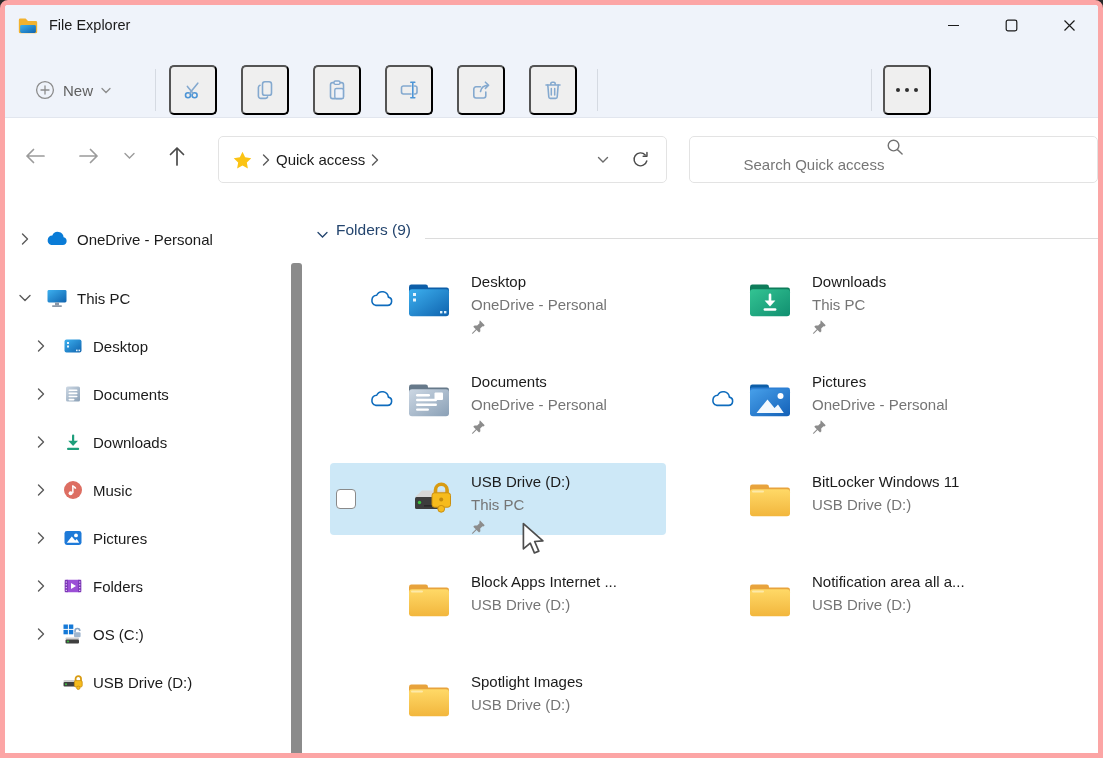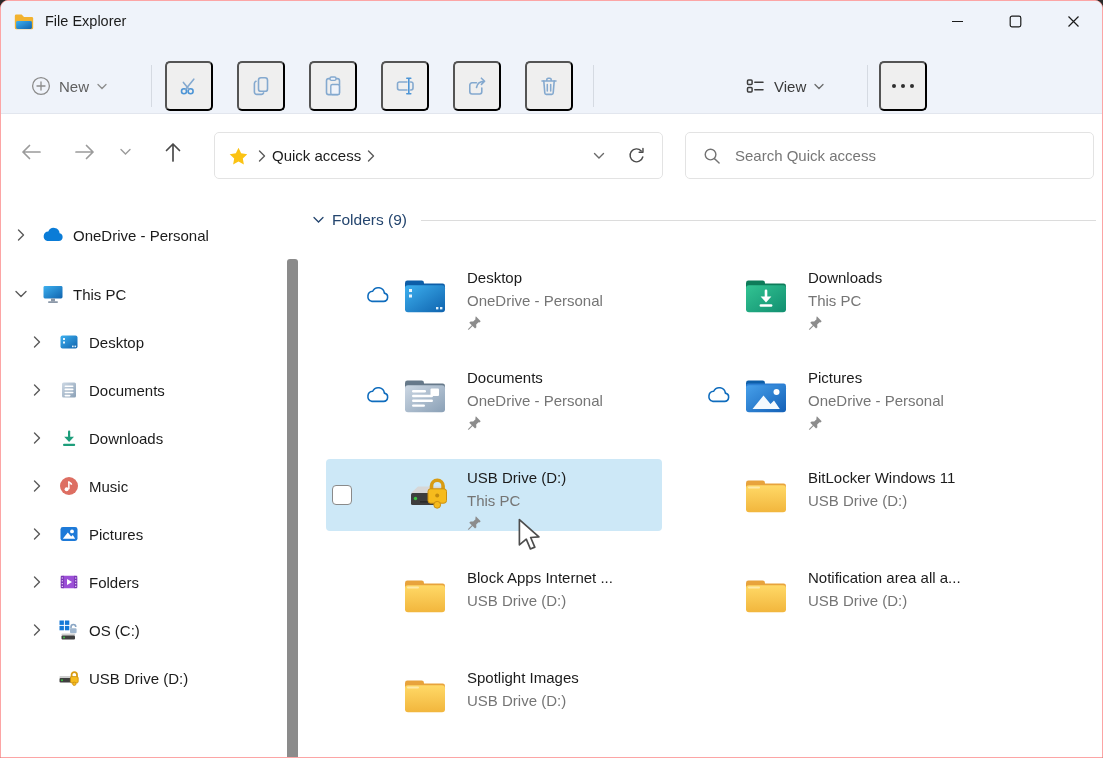--- a/index.html
+++ b/index.html
@@ -1,20 +1,20 @@
 <!DOCTYPE html>
 <html><head>
 <meta charset="utf-8">
 <style>
   * { margin:0; padding:0; box-sizing:border-box; }
   html,body { background:#2a2a2a; }
   .window {
     position:relative; width:1103px; height:758px;
     background:#ffffff; overflow:hidden;
-    border:1px solid #fca5a5; border-radius:8px 8px 0 0;
+    border:5px solid #fca5a5; border-radius:8px 8px 0 0;
     font-family:"Liberation Sans","DejaVu Sans",sans-serif;
     color:#1b1b1b; font-size:15px;
   }
   
   .band { position:absolute; left:0; top:0; width:100%; height:113px; background:#eff3fa; border-bottom:1px solid #e2e6ee; }
   .titlebar { position:absolute; left:0; top:0; width:100%; height:40px; display:flex; align-items:center; }
   .app-icon { width:22px; height:22px; margin-left:12px; }
   .app-title { margin-left:10px; font-size:14.5px; color:#1b1b1b; }
   .win-controls { position:absolute; right:0; top:0; height:40px; display:flex; }
   .win-btn { width:58px; height:40px; display:flex; align-items:center; justify-content:center; background:transparent; border:none; cursor:default; }
@@ -29,39 +29,39 @@
   .dots { display:flex; gap:5px; }
   .dots i { width:4px; height:4px; border-radius:50%; background:#2f2f2f; }
   
   .navrow { position:absolute; left:0; top:114px; width:100%; height:76px; background:#fff; }
   .nav-btn { position:absolute; top:14px; width:44px; height:46px; display:flex; align-items:center; justify-content:center; background:transparent; border:none; }
   .addr-box, .search-box {
     position:absolute; top:17px; height:47px; background:#fff;
     border:1px solid #e3e3e3; border-radius:5px; display:flex; align-items:center;
   }
   .addr-box { left:213px; width:449px;text-align:center; }
-  .search-box { left:684px; width:409px; }
+  .search-box { left:684px; width:409px;flex-direction:column; }
   .crumb-label { font-size:15px; color:#1b1b1b; margin:0 6px; }
   .addr-right { margin-left:auto; display:flex; align-items:center; gap:22px; padding-right:16px; }
   .search-input { border:none; outline:none; font-family:inherit; font-size:15px; color:#1b1b1b; width:300px; background:transparent; }
   .search-input::placeholder { color:#767676; }
   
   .sidebar { position:absolute; left:0; top:190px; width:300px; height:568px; padding-top:20px; overflow:hidden; }
   .side-item { position:relative; height:48px; display:flex; align-items:center; border-radius:5px; }
   .side-gap { height:11px; }
   .side-item .chev { position:absolute; left:12px; width:16px; display:flex; justify-content:center; }
   .side-item.lvl2 .chev { left:28px; }
   .side-item .s-icon { position:absolute; left:40px; width:24px; height:24px; display:flex; align-items:center; justify-content:center; }
   .side-item.lvl2 .s-icon { left:56px; }
   .side-item .s-label { position:absolute; left:72px; white-space:nowrap; }
   .side-item.lvl2 .s-label { left:88px; }
   .scroll-thumb { position:absolute; left:286px; top:258px; width:11px; height:500px; background:#8b8b8b; border-radius:3px; }
   
   .main { position:absolute; left:300px; top:190px; width:803px; height:568px; background:#fff; }
-  .group-header { position:absolute; left:12px; top:14px; right:8px; height:30px; display:flex; align-items:center; }
+  .group-header { position:absolute; left:12px; top:14px; right:8px; height:30px; display:flex; align-items:flex-end; }
   .group-label { margin-left:8px; font-size:15.5px; color:#24456e; white-space:nowrap; }
   .group-rule { flex:1; height:1px; background:#dcdcdc; margin-left:14px; }
   .tile-grid { position:absolute; left:25px; top:68px; display:grid; grid-template-columns:336px 336px; grid-auto-rows:72px; column-gap:5px; row-gap:28px; }
   .tile { display:flex; align-items:stretch; border-radius:4px; position:relative; }
   .tile.selected { background:#cde8f7; }
   .slot-check { width:32px; display:flex; align-items:center; justify-content:center; }
   .slot-cloud { width:38px; display:flex; align-items:center; justify-content:center; }
   .checkbox { width:20px; height:20px; background:#fff; border:1px solid #8a8a8a; border-radius:4px; }
   .tile-icon { width:48px; height:48px; align-self:center; margin-left:5px; flex:0 0 48px; }
   .tile-text { margin-left:18px; padding-top:8px; display:flex; flex-direction:column; }
@@ -314,32 +314,20 @@
     <button class="tb-item tb-btn" style="left:524px;">
       <svg width="24" height="24" viewBox="0 0 24 24">
         <path d="M5 7 h14 M9.8 7 v-1.3 q0-1.4 1.4-1.4 h1.6 q1.4 0 1.4 1.4 V7" fill="none" stroke="#84a9cf" stroke-width="1.6" stroke-linecap="round"></path>
         <path d="M6.8 7 l1 12 q.1 1.4 1.5 1.4 h5.4 q1.4 0 1.5-1.4 l1-12" fill="none" stroke="#84a9cf" stroke-width="1.6" stroke-linecap="round"></path>
         <path d="M10.3 10.5 v6.5 M13.7 10.5 v6.5" stroke="#84a9cf" stroke-width="1.5" stroke-linecap="round"></path>
       </svg>
     </button>
     <div class="tb-sep" style="left:592px;"></div>
 
 
-    <div class="tb-item" style="left:735px; padding:0 8px;">
-      <svg width="22" height="22" viewBox="0 0 22 22">
-        <rect x="3.5" y="5" width="4.6" height="4.6" rx="1" fill="none" stroke="#3c3c3c" stroke-width="1.5"></rect>
-        <path d="M10.8 7.3 H19" stroke="#3c3c3c" stroke-width="1.5" stroke-linecap="round"></path>
-        <rect x="3.5" y="12.4" width="4.6" height="4.6" rx="1" fill="none" stroke="#3c3c3c" stroke-width="1.5"></rect>
-        <path d="M10.8 14.7 H19" stroke="#3c3c3c" stroke-width="1.5" stroke-linecap="round"></path>
-      </svg>
-      <span class="tb-label">View</span>
-      <svg width="10" height="7" viewBox="0 0 10 7">
-          <path d="M1 1.5 L5 5.5 L9 1.5" fill="none" stroke="#6a6a6a" stroke-width="1.3" stroke-linecap="round"></path>
-        </svg>
-    </div>
     <div class="tb-sep" style="left:866px;"></div>
 
     <button class="tb-item tb-btn" style="left:878px;">
       <span class="dots">
           <i></i>
           <i></i>
           <i></i>
         </span>
     </button>
   </div>

